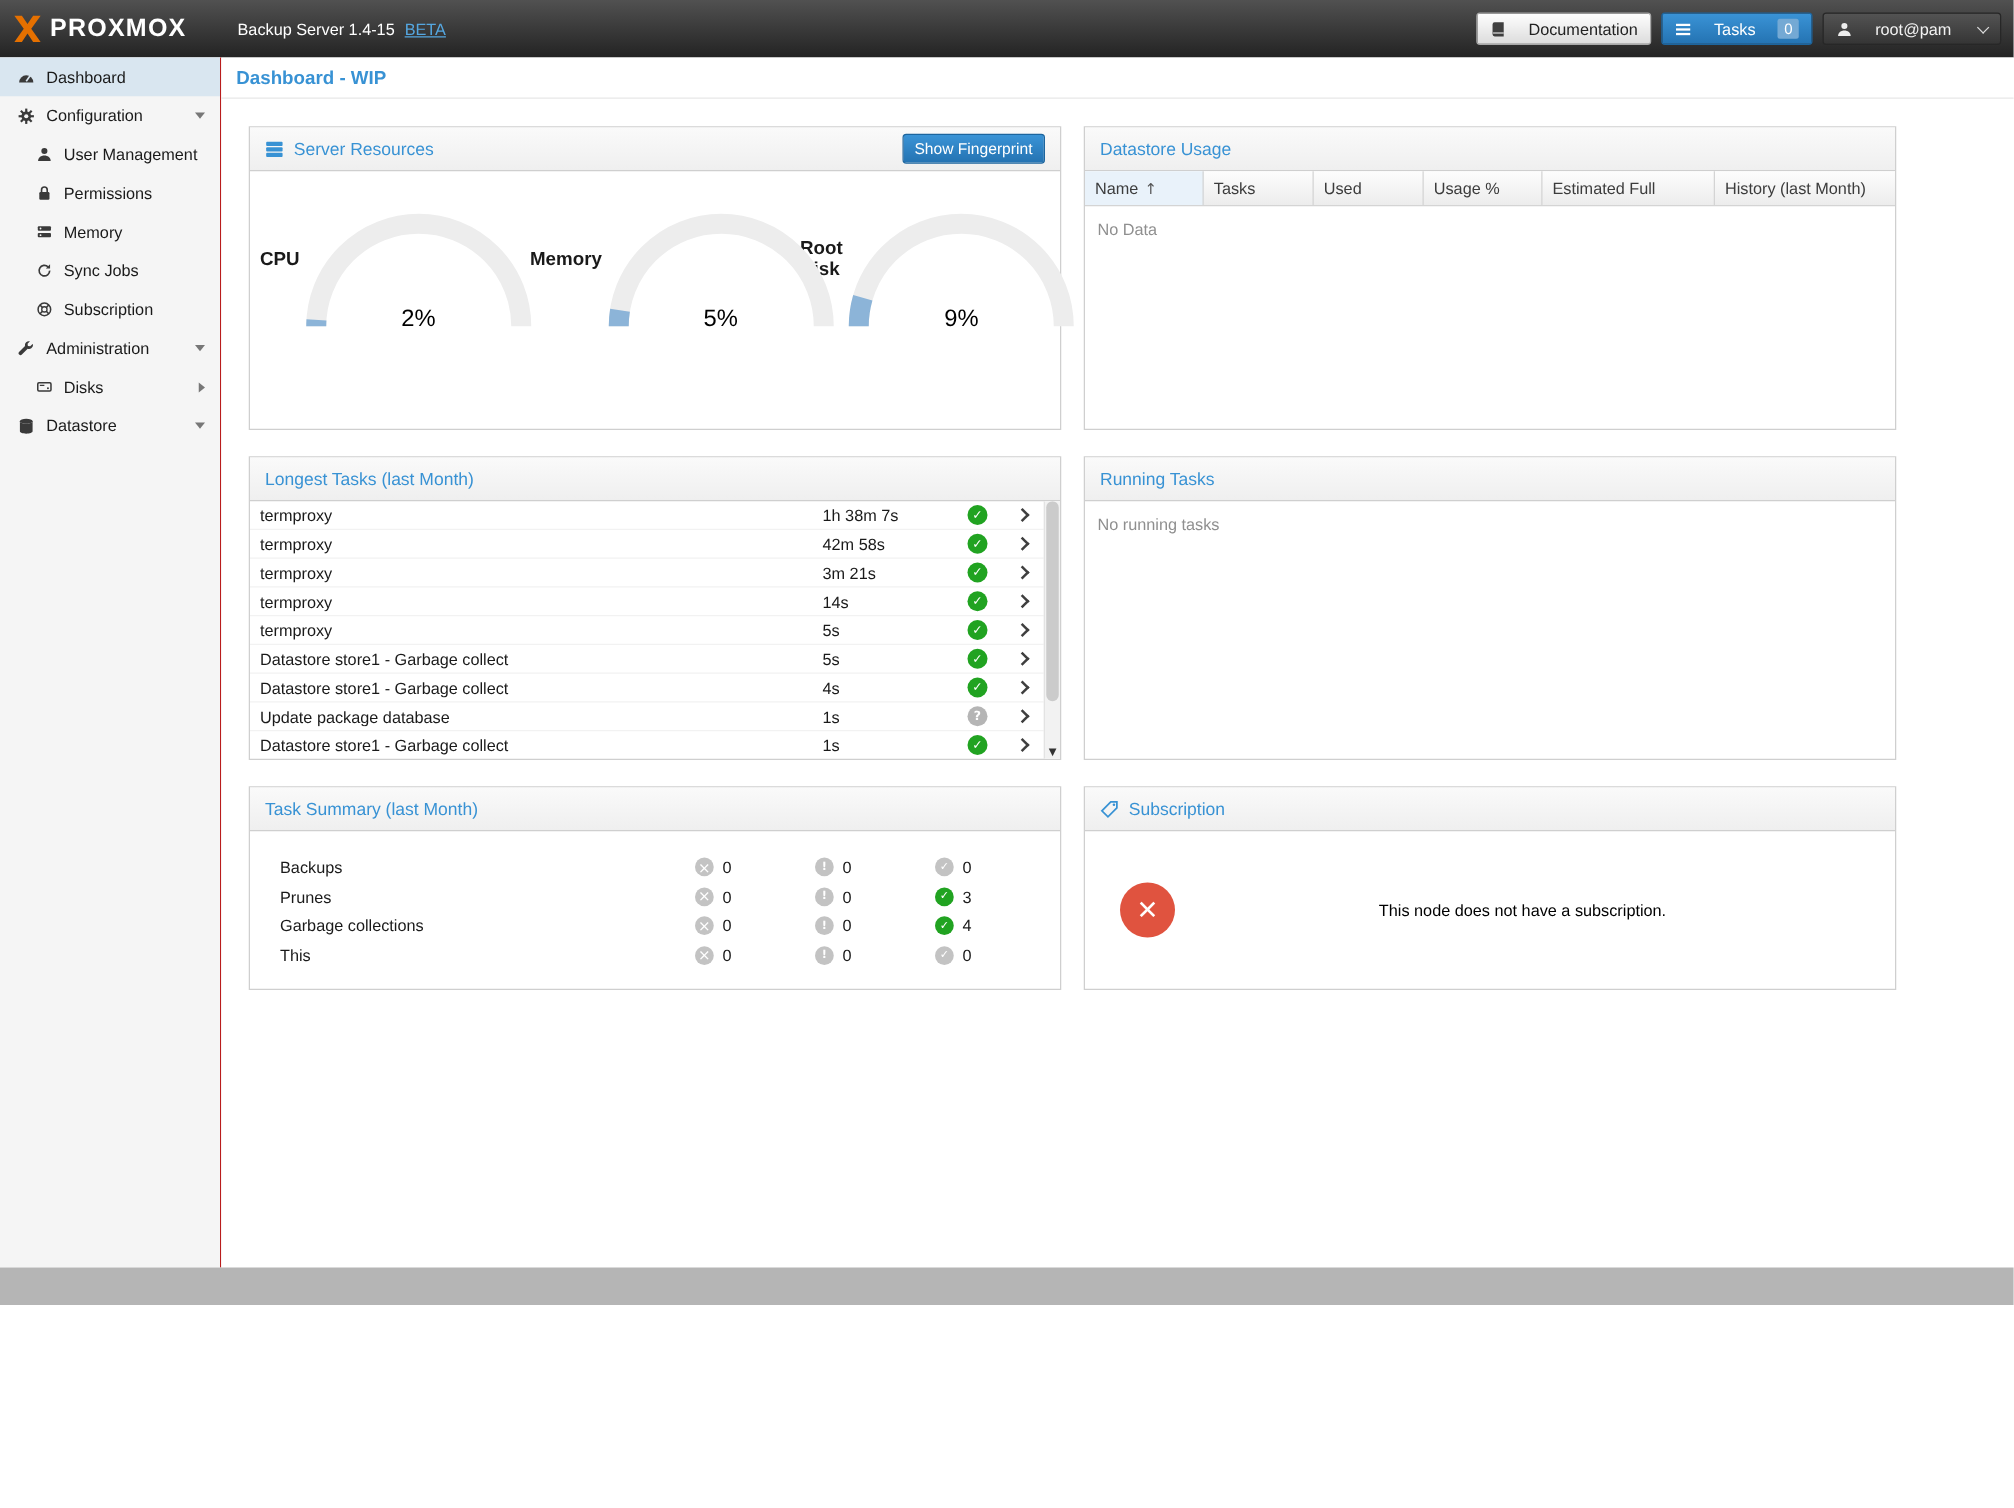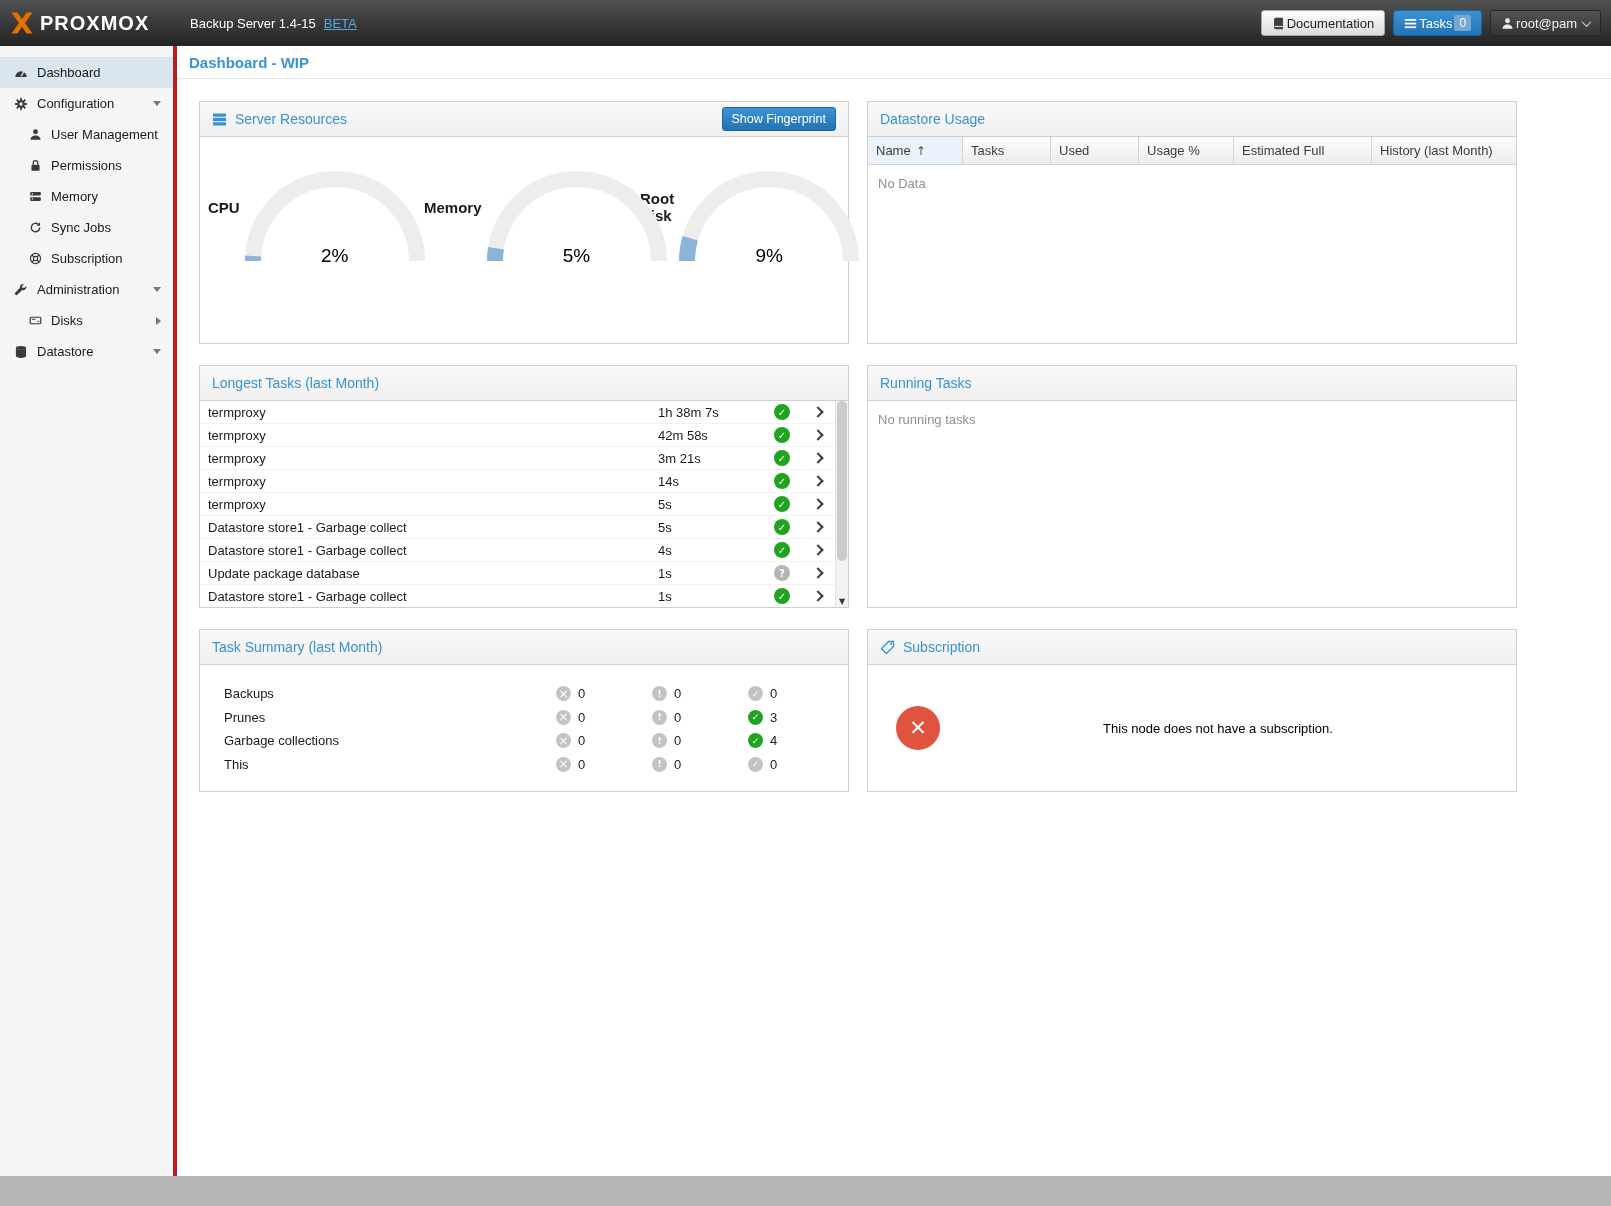--- a/index.html
+++ b/index.html
@@ -1,36 +1,36 @@
 <!DOCTYPE html>
 <html><head>
 <meta charset="utf-8">
 <style>
   *{margin:0;padding:0;box-sizing:border-box}
   html,body{width:1611px;height:1206px;overflow:hidden}
   body{font-family:"Liberation Sans",sans-serif;font-size:13px;color:#1a1a1a;background:#fff}
-  .app{width:1611px;height:1206px;display:flex;flex-direction:column}
+  .app{width:1611px;height:1044px;display:flex;flex-direction:column}
 
   
   .topbar{flex:0 0 46px;background:linear-gradient(#515151,#232323);display:flex;align-items:center;padding:0 10px;gap:8px}
   .brand{display:flex;align-items:center;gap:6px;width:168px}
   .logo-text{color:#fff;font-weight:700;font-size:20px;letter-spacing:1px}
   .product{color:#fff;font-size:13px;margin-left:4px}
   .beta{color:#55a7e0;text-decoration:underline;font-size:13px;cursor:pointer}
   .topbar-right{margin-left:auto;display:flex;align-items:center;gap:8px}
-  .btn{display:inline-flex;align-items:center;gap:2px;height:26px;padding:0 10px;border-radius:3px;font-size:13px;cursor:pointer;font-family:inherit}
+  .btn{display:inline-flex;align-items:center;gap:18px;height:26px;padding:0 10px;border-radius:3px;font-size:13px;cursor:pointer;font-family:inherit}
   .btn-light{background:linear-gradient(#fefefe,#dcdcdc);border:1px solid #a8a8a8;color:#222}
   .btn-blue{background:linear-gradient(#3a93d6,#2473b2);border:1px solid #1c659e;color:#fff}
   .btn-dark{background:linear-gradient(#535353,#353535);border:1px solid #272727;color:#f2f2f2}
   .badge{background:#74a9d4;color:#fff;border-radius:2px;padding:1px 5px;font-size:12px}
   .caret{width:7px;height:7px;border-right:1.6px solid #ddd;border-bottom:1.6px solid #ddd;transform:rotate(45deg) translate(-1px,-1px);margin-left:4px}
 
   
   .layout{flex:1;display:flex;min-height:0}
-  .sidebar{flex:0 0 177px;background:#f5f5f5;border-right:4px solid #b91c1c;padding-top:11px}
+  .sidebar{flex:0 0 177px;background:#f5f5f5;border-right:1px solid #b91c1c;padding-top:0}
   .main{flex:1;background:#fff;display:flex;flex-direction:column;min-width:0}
   .bottom-strip{flex:0 0 30px;background:#b5b5b5}
 
   
   .nav-item{display:flex;align-items:center;height:31px;padding-left:12px;cursor:pointer;color:#1a1a1a}
   .nav-item.child{padding-left:26px}
   .nav-item.selected{background:#d9e6f0}
   .nav-icon{width:18px;display:flex;justify-content:center;align-items:center}
   .nav-label{margin-left:7px}
   .expander{margin-left:auto;margin-right:12px;width:0;height:0;cursor:pointer}

